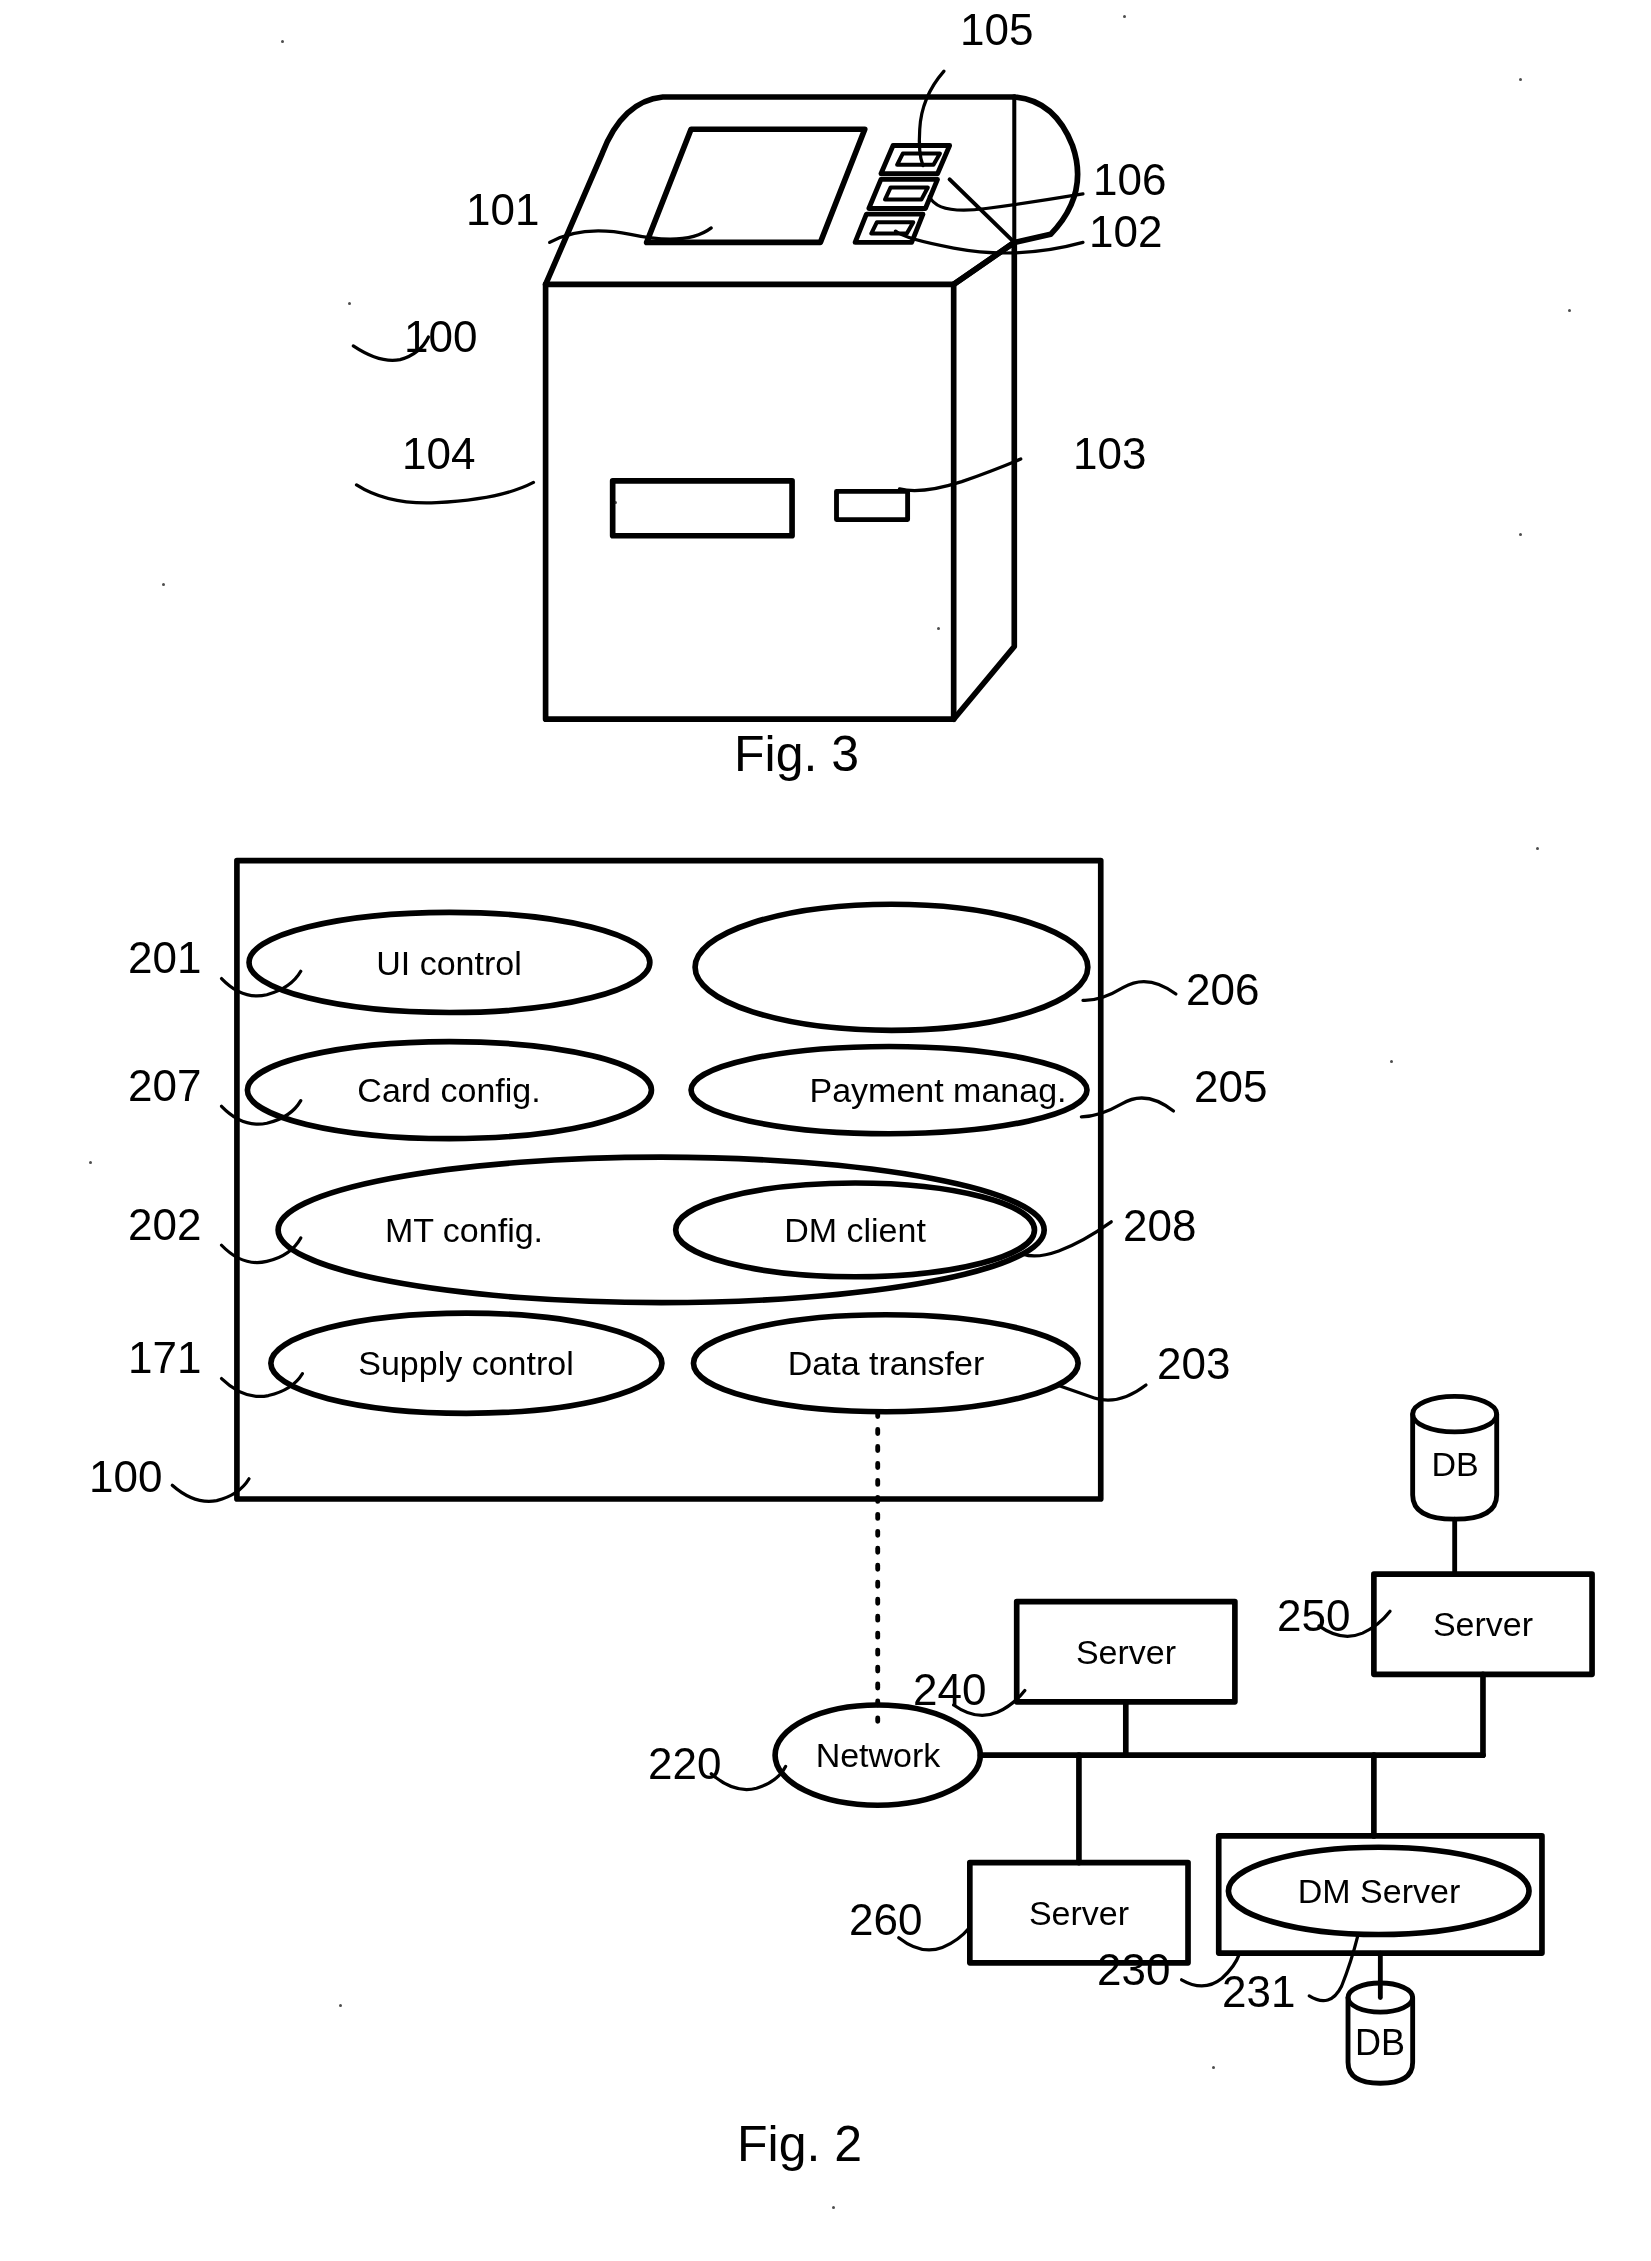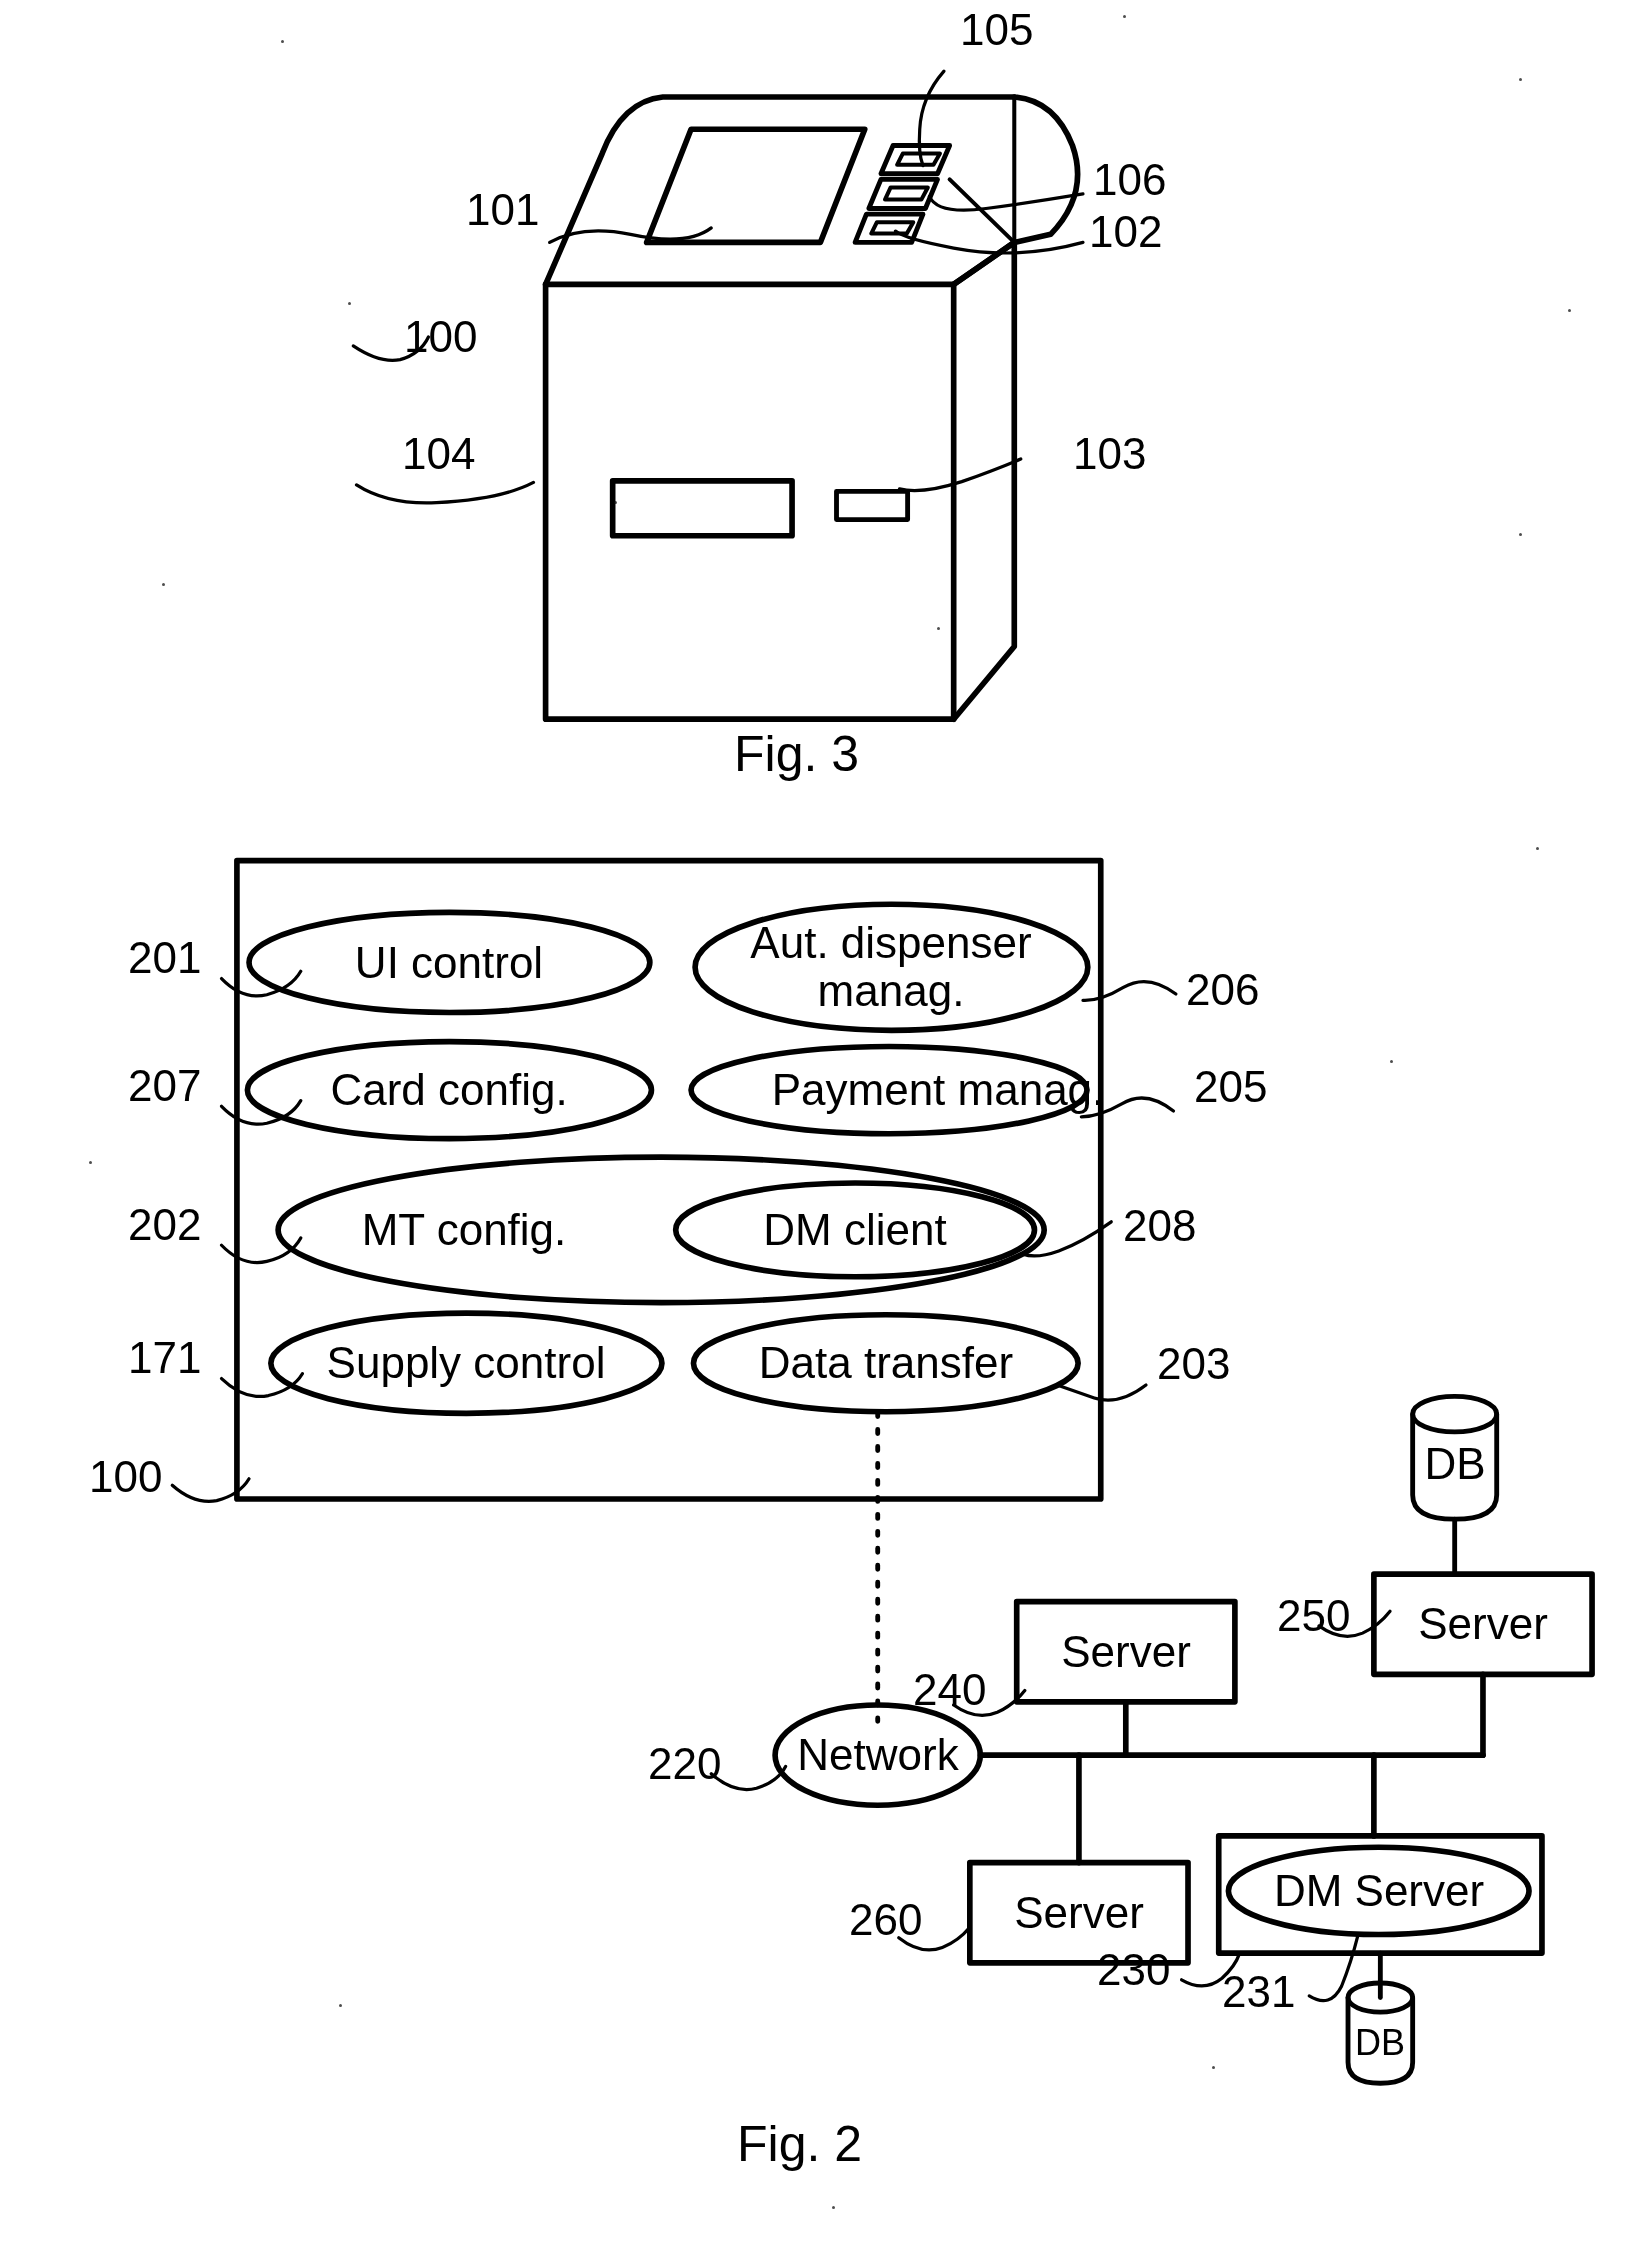--- a/index.html
+++ b/index.html
@@ -40,21 +40,21 @@
     position: absolute;
     font-family: "Liberation Sans", sans-serif;
     font-size: 50px;
     line-height: 1;
     color: #000;
     white-space: nowrap;
   }
   .node-text {
     position: absolute;
     font-family: "Liberation Sans", sans-serif;
-    font-size: 44px;
+    font-size: 34px;
     line-height: 1.08;
     color: #000;
     white-space: nowrap;
     text-align: center;
     transform: translate(-50%, -50%);
   }
   .node-text.two-line { white-space: normal; }
   .speck {
     position: absolute;
     width: 3.2px; height: 3.2px;
@@ -175,24 +175,20 @@
   <div class="lbl" style="left:1093px; top:158px;">106</div>
   <div class="lbl" style="left:1089px; top:210px;">102</div>
   <div class="lbl" style="left:404px; top:315px;">100</div>
   <div class="lbl" style="left:402px; top:432px;">104</div>
   <div class="lbl" style="left:1073px; top:432px;text-align:center;">103</div>
 
   <div class="fig-cap" style="left:734px; top:729px;">Fig. 3</div>
 
   <div class="node-text" style="left:449px; top:963px;">UI control</div>
 
-  <div class="node-text two-line" style="left:891px; top:967px; width:339px;">
-    <span>Aut. dispenser</span><br>
-    <span>manag.</span>
-  </div>
 
   <div class="node-text" style="left:449px; top:1090px;">Card config.</div>
   <div class="node-text" style="left:938px; top:1090px;">Payment manag.</div>
   <div class="node-text" style="left:464px; top:1230px;">MT config.</div>
   <div class="node-text" style="left:855px; top:1230px;">DM client</div>
   <div class="node-text" style="left:466px; top:1363px;">Supply control</div>
   <div class="node-text" style="left:886px; top:1363px;">Data transfer</div>
 
   <div class="lbl" style="left:128px; top:936px;">201</div>
   <div class="lbl" style="left:128px; top:1064px;">207</div>

